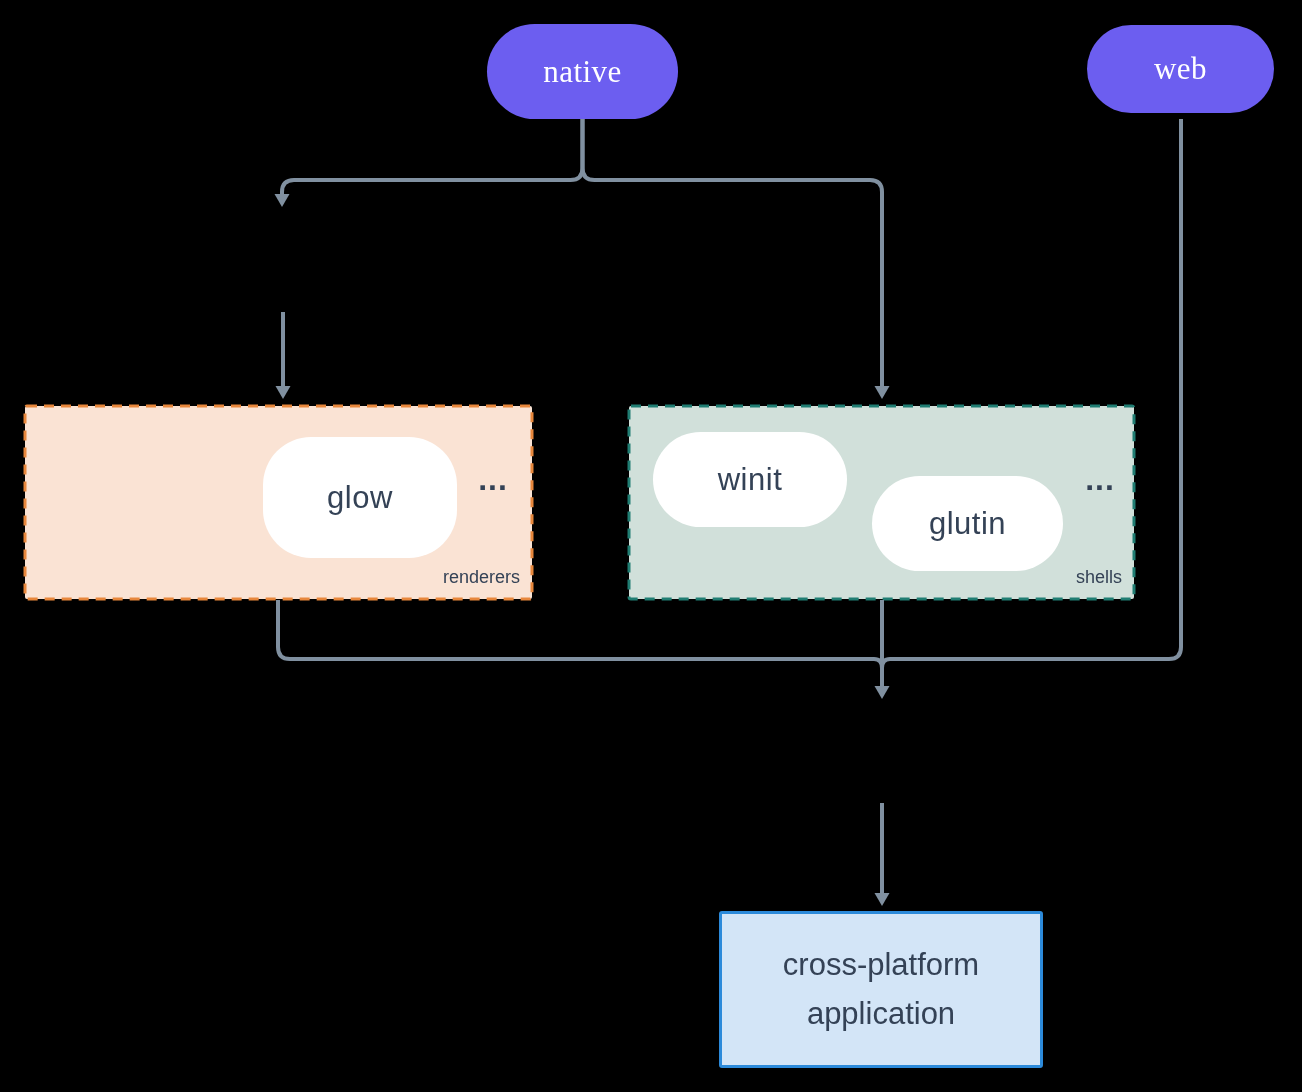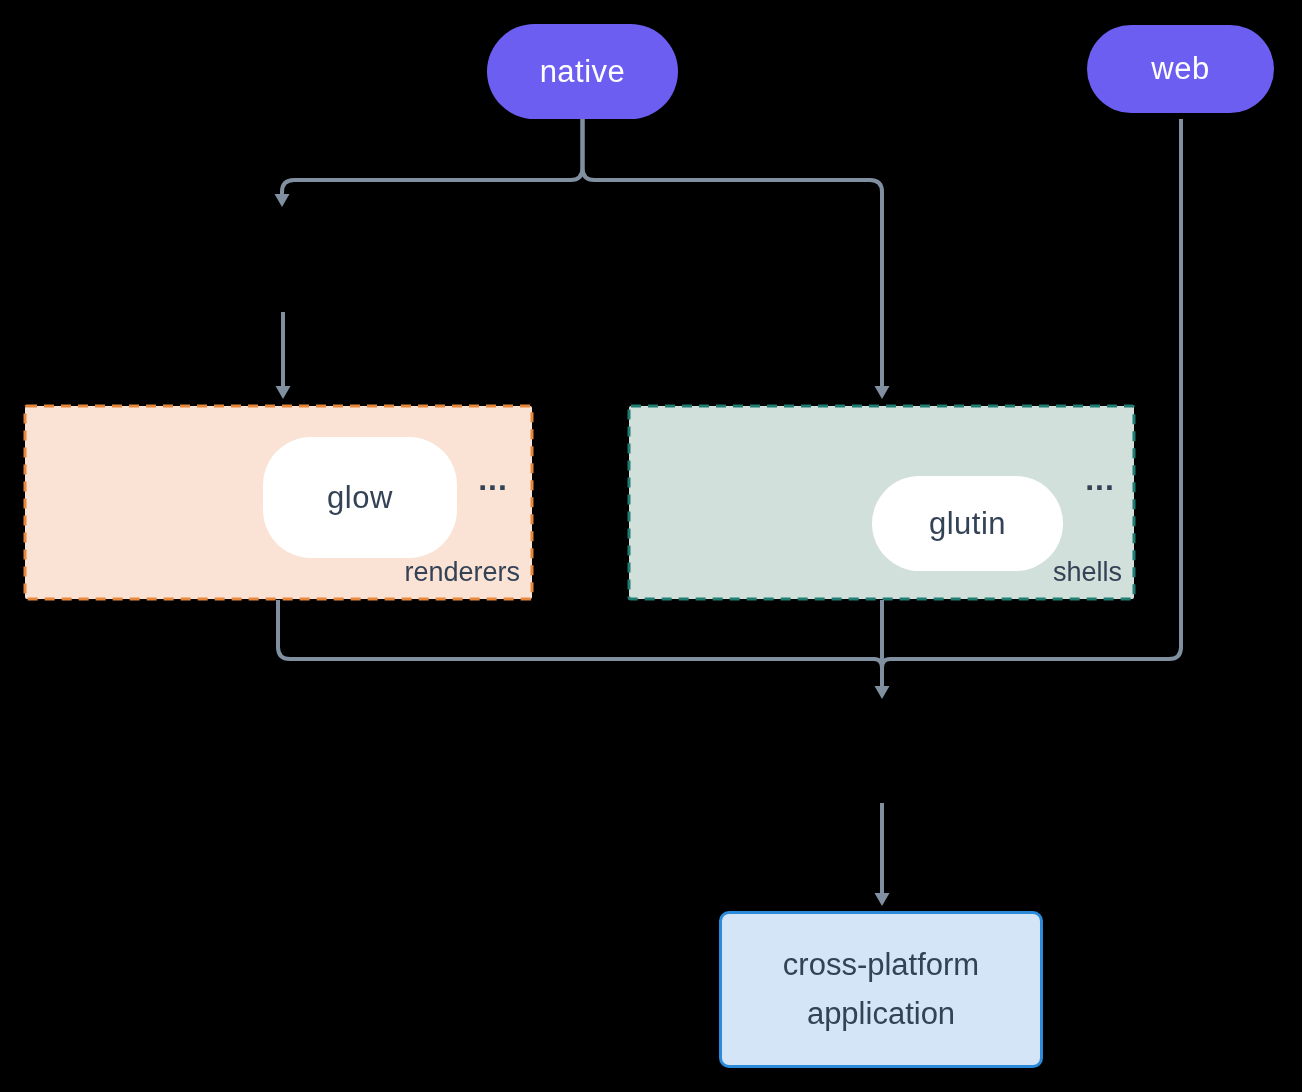--- a/index.html
+++ b/index.html
@@ -58,49 +58,49 @@
     z-index: 1;
   }
   .pill {
     display: flex;
     align-items: center;
     justify-content: center;
     border-radius: 48px;
     font-size: 31px;
     letter-spacing: 0.5px;
   }
-  .pill.purple { background: var(--purple); color: #fff; }
+  .pill.purple { background: var(--purple); color: #fff; font-family: Liberation Serif, serif; }
   .pill.orange { background: var(--orange); color: #fff; }
   .pill.blue   { background: var(--blue);   color: #fff; }
   .pill.white  { position: absolute; background: var(--pill-bg); color: var(--ink); }
   .more {
     position: absolute;
     display: flex;
     align-items: center;
     justify-content: center;
     color: var(--ink);
     font-size: 32px;
     font-weight: bold;
     letter-spacing: 1px;
   }
   .group-label {
     position: absolute;
     right: 13px;
     bottom: 12px;
     color: var(--ink);
-    font-size: 27px;
+    font-size: 18px;
   }
   .appbox {
     display: flex;
     align-items: center;
     justify-content: center;
     text-align: center;
     background: var(--app-fill);
     border: 3px solid var(--app-border);
-    border-radius: 10px;
+    border-radius: 3px;
     color: var(--ink);
     font-size: 31px;
     line-height: 1.55;
     padding: 0 30px;
   }
 </style>
 </head>
 <body>
 
 <div class="canvas">
@@ -135,20 +135,21 @@
   <div class="node pill purple" style="left:1087px; top:25px; width:187px; height:88px;">web</div>
 
 
   <div class="group" style="left:24px; top:405px; width:509px; height:195px;">
     <div class="pill white" style="left:239px; top:32px; width:194px; height:121px;">glow</div>
     <div class="more" style="left:444px; top:27px; width:50px; height:95px;">...</div>
     <div class="group-label">renderers</div>
   </div>
 
   <div class="group" style="left:628px; top:405px; width:507px; height:195px;">
+    <div class="pill white" style="left:25px; top:27px; width:194px; height:95px;">winit</div>
     <div class="pill white" style="left:244px; top:27px; width:191px; height:95px;margin-top:44px;">glutin</div>
     <div class="more" style="left:447px; top:27px; width:50px; height:95px;">...</div>
     <div class="group-label">shells</div>
   </div>
 
 
   <div class="appbox" style="left:719px; top:911px; width:324px; height:157px;">cross-platform application</div>
 
 </div>
 

